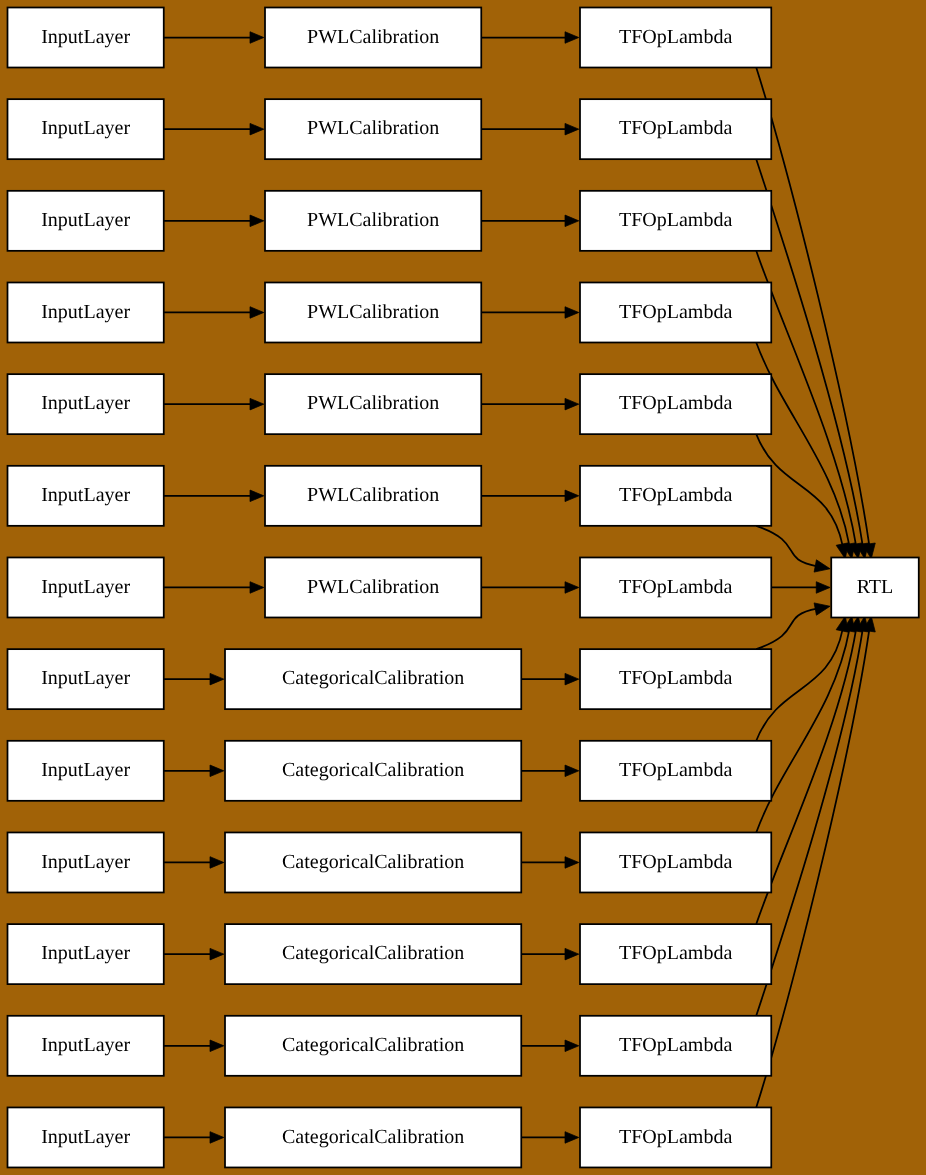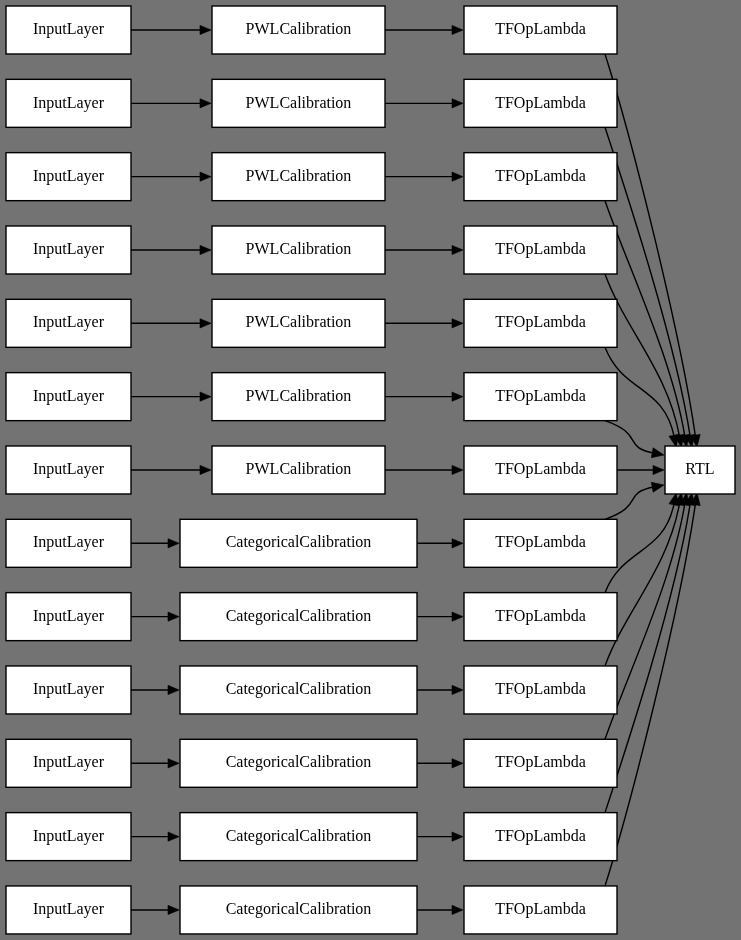--- a/index.html
+++ b/index.html
@@ -7,21 +7,21 @@
     padding: 0;
     background: #ffffff;
   }
   body {
     font-family: "Liberation Serif", "DejaVu Serif", serif;
   }
   #graph-canvas {
     position: relative;
     width: 741px;
     height: 940px;
-    background: #737373;
+    background: #a16207;
     overflow: hidden;
   }
   #graph-svg {
     position: absolute;
     top: 0;
     left: 0;
     width: 741px;
     height: 940px;
     display: block;
   }

